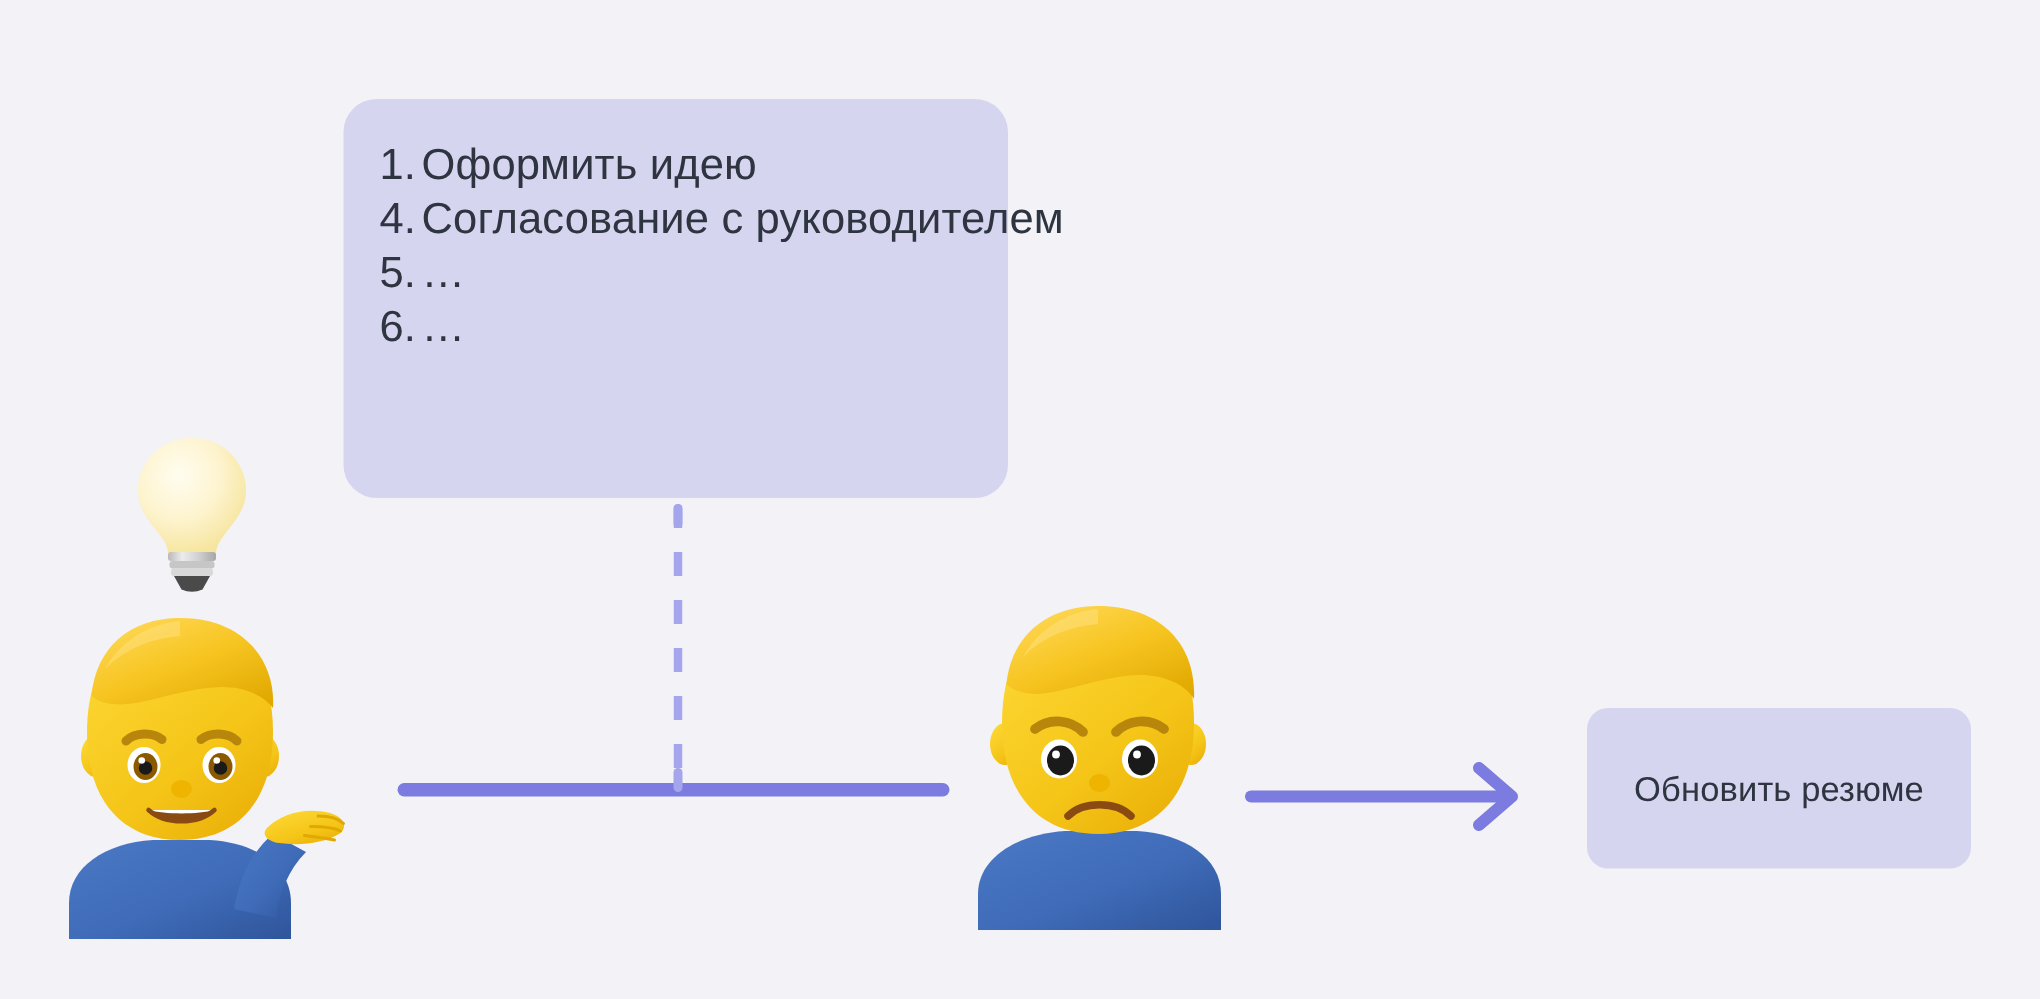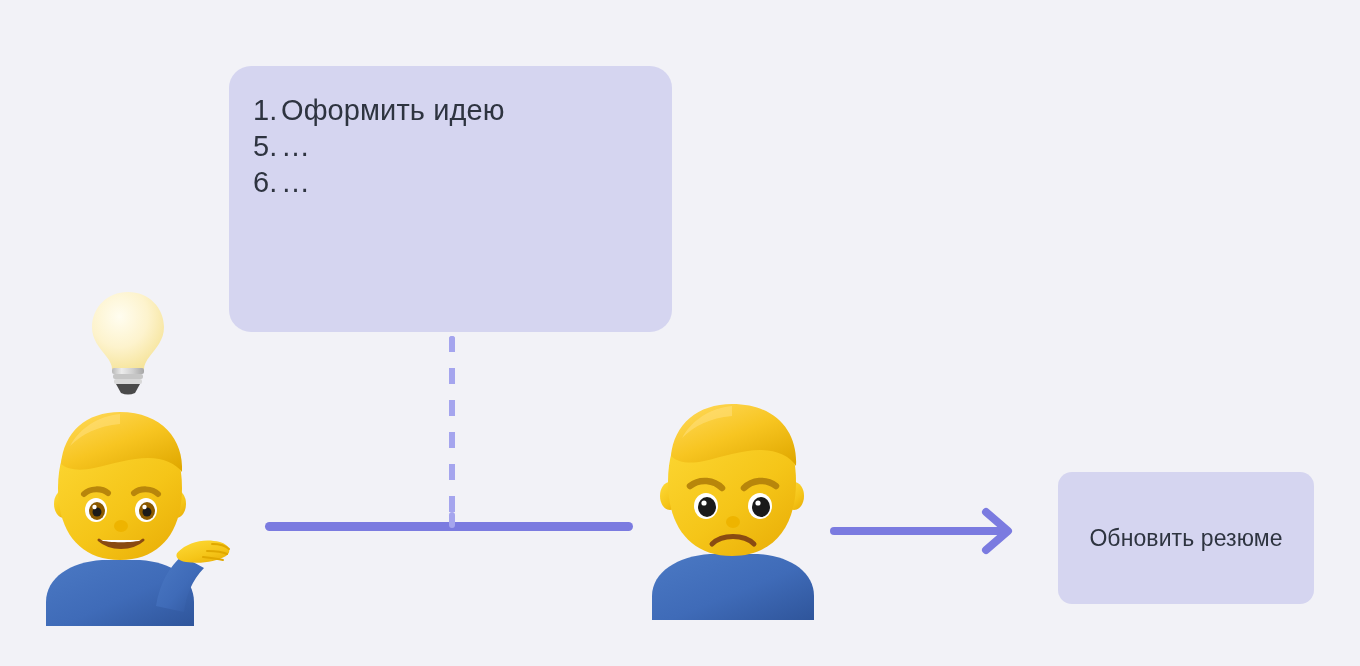--- a/index.html
+++ b/index.html
@@ -124,21 +124,21 @@
     height: 46px;
   }
   .arrow svg { display: block; overflow: visible; }
 
   
   .result-card {
     position: absolute;
     left: 1058px;
     top: 472px;
     width: 256px;
-    height: 132px;
+    height: 107px;
     background: #d5d5f0;
     border-radius: 14px;
     display: flex;
     align-items: center;
     justify-content: center;
     text-align: center;
   }
   .result-card-label {
     font-size: 23px;
     line-height: 34px;
@@ -147,20 +147,21 @@
   }
 </style>
 </head>
 <body>
 
 <div id="canvas">
 
   <div class="steps-card">
     <ul class="steps-list">
       <li><span class="step-num">1.</span><span>Оформить идею</span></li>
+      <li><span class="step-num">4.</span><span>Согласование с руководителем</span></li>
       <li><span class="step-num">5.</span><span>…</span></li>
       <li><span class="step-num">6.</span><span>…</span></li>
     </ul>
   </div>
 
   <div class="emoji bulb-icon">
     <svg width="92" height="108" viewBox="0 0 92 108" xmlns="http://www.w3.org/2000/svg">
       <defs>
         <radialGradient id="bulbGlow" cx="38%" cy="32%" r="72%">
           <stop offset="0%" stop-color="#fffdf0"></stop>

